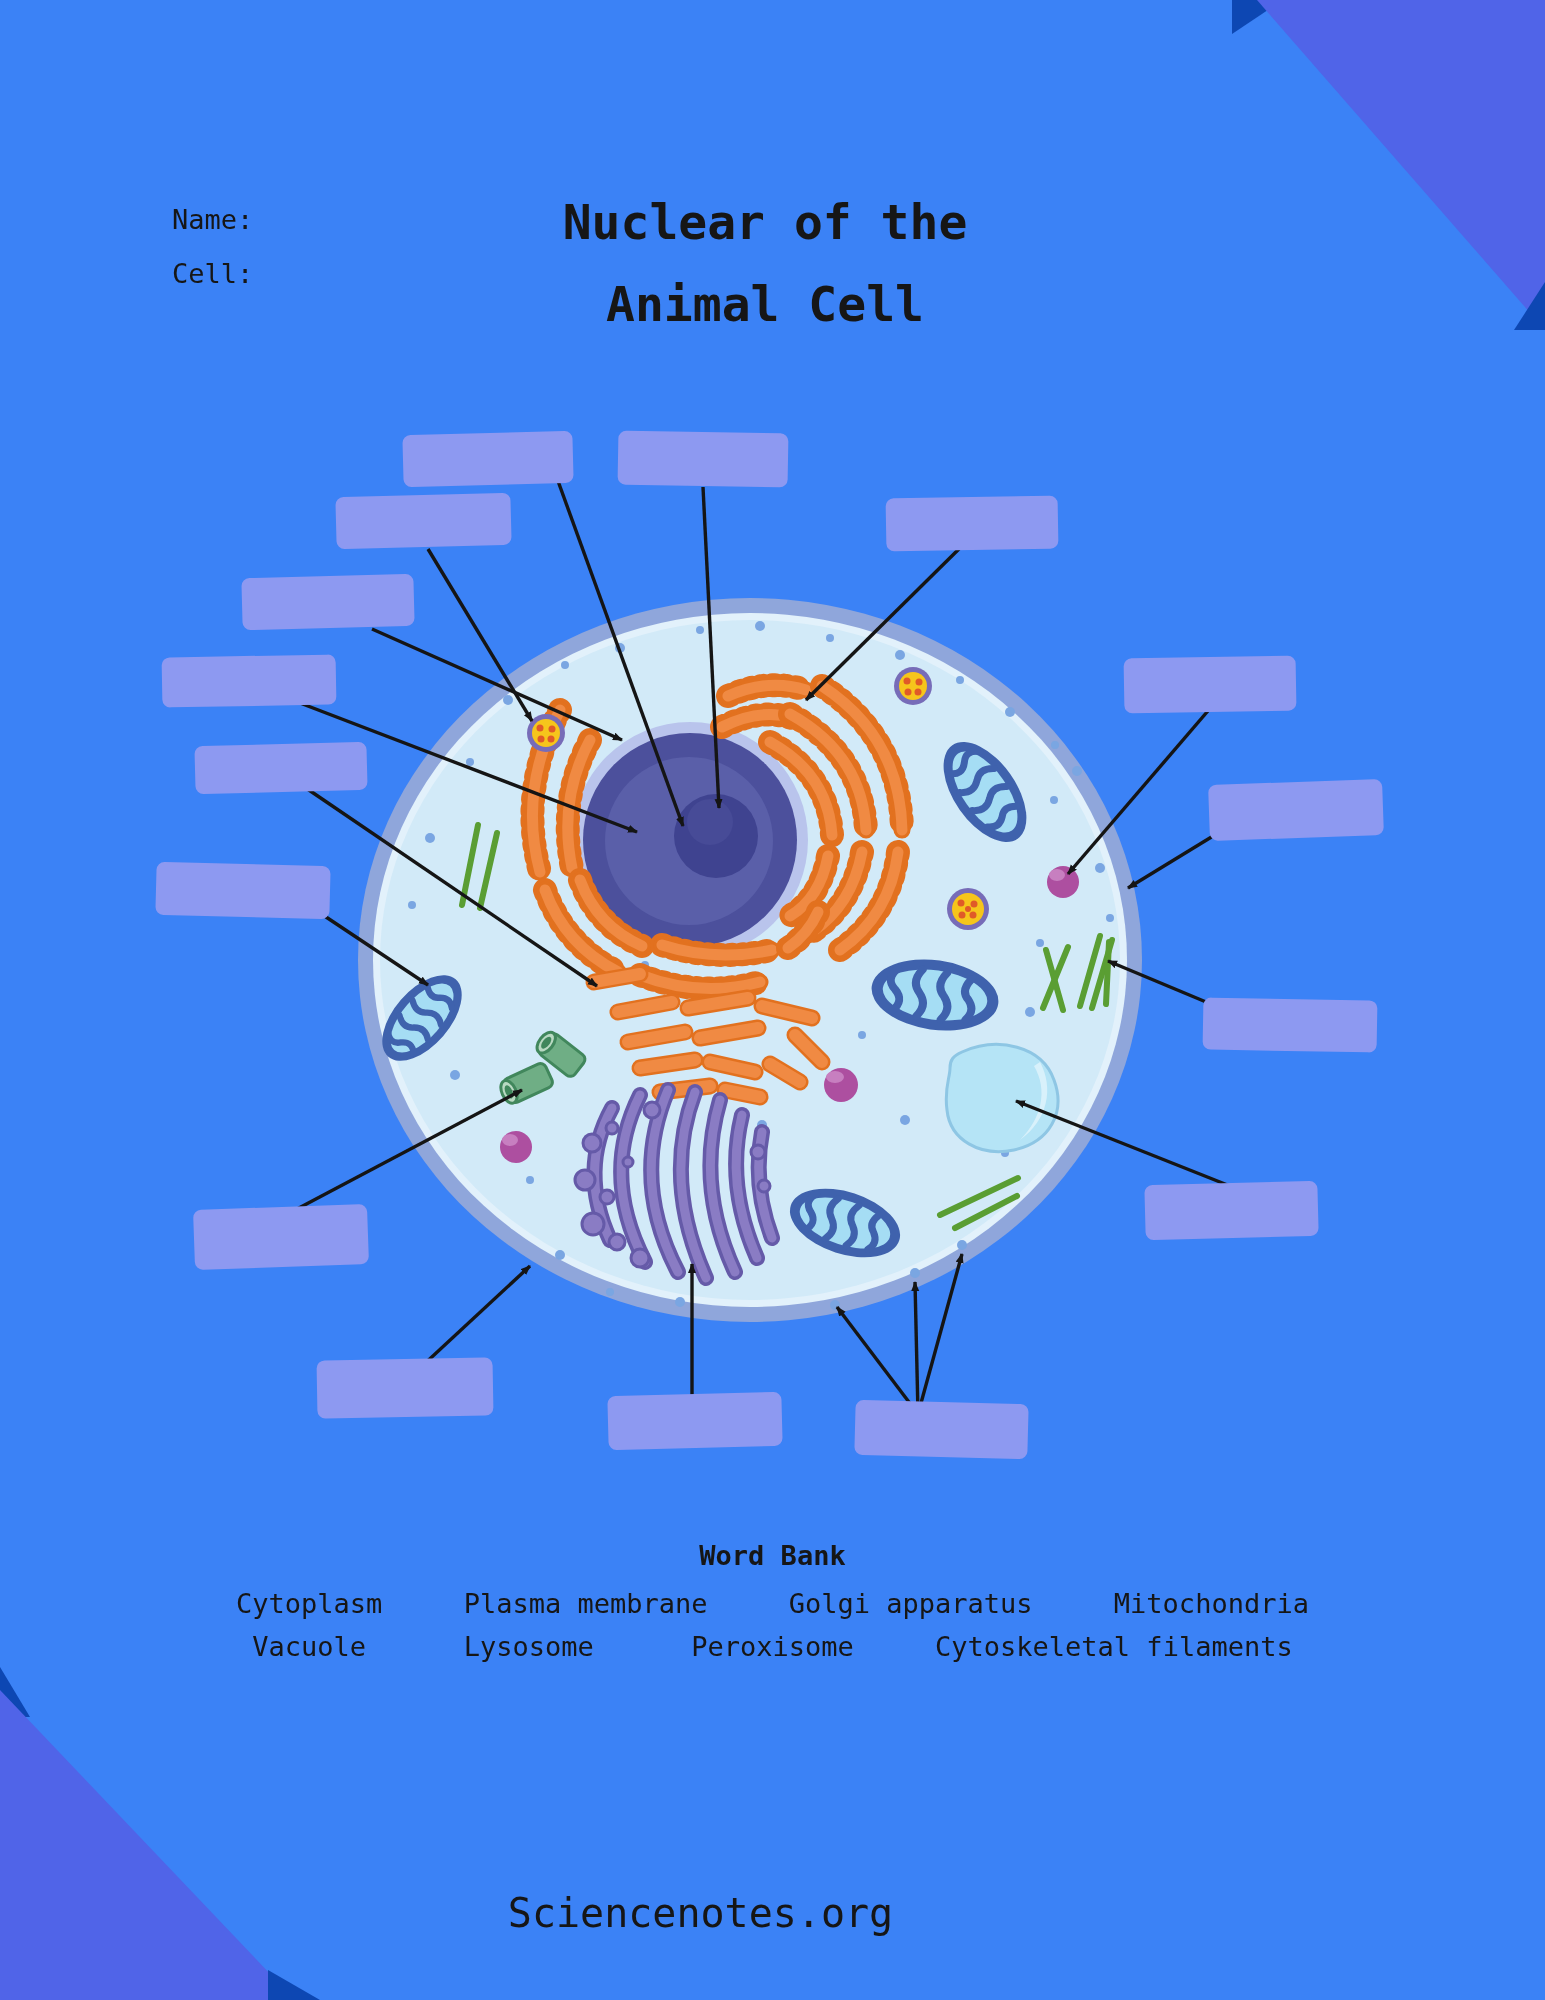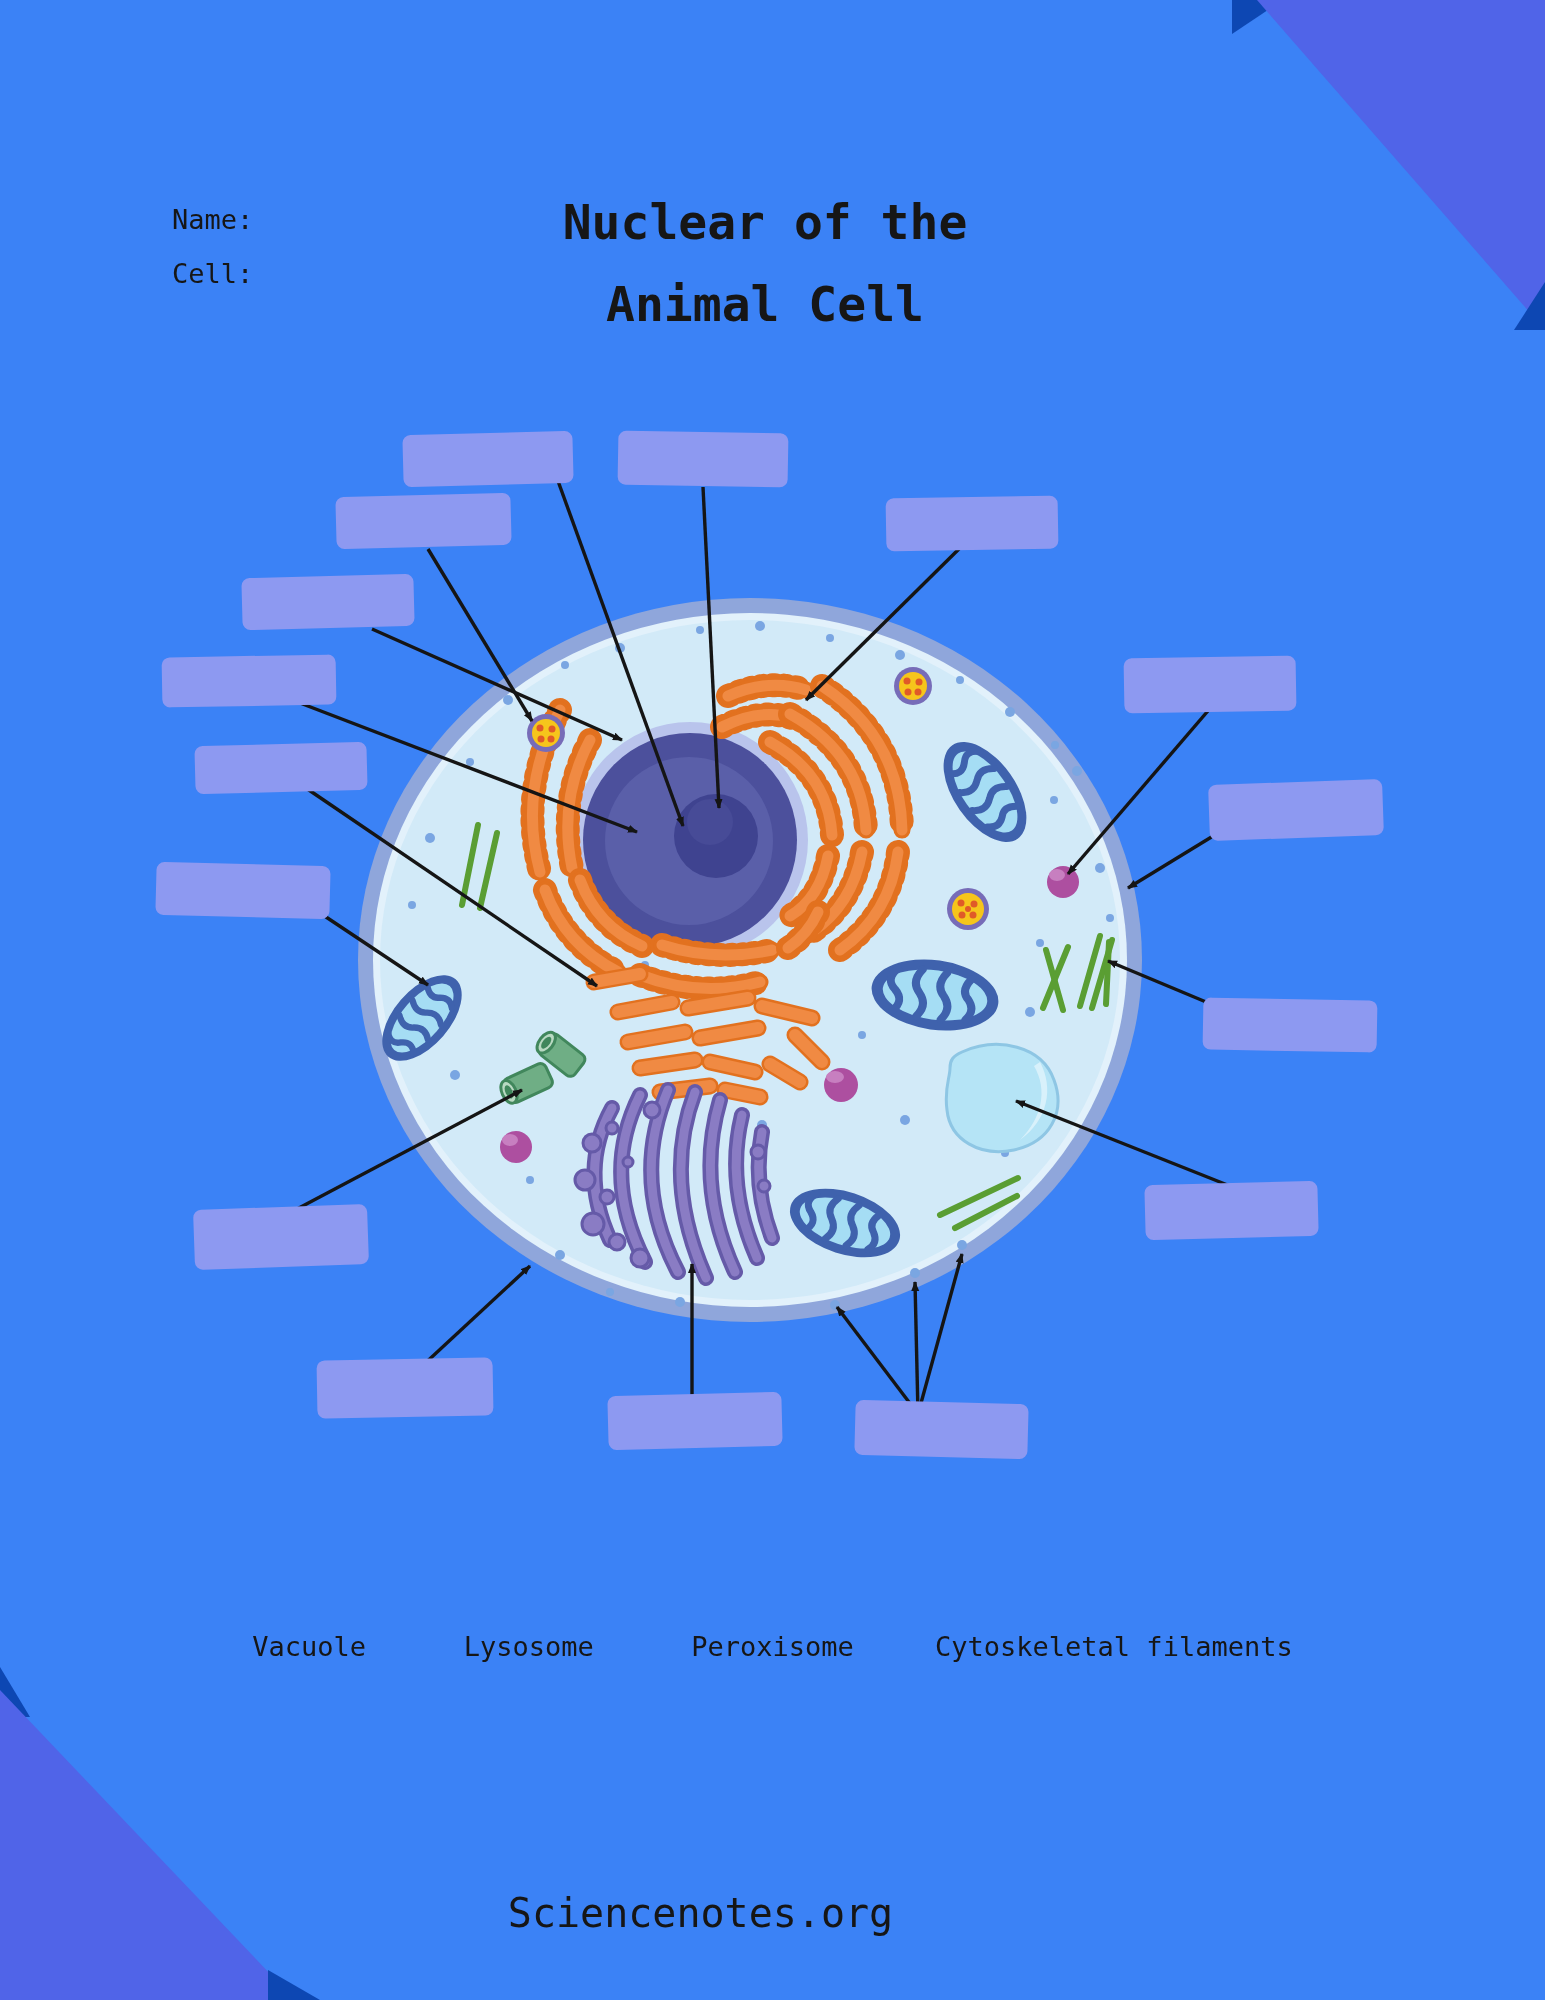--- a/index.html
+++ b/index.html
@@ -360,16 +360,18 @@
       <rect class="label-box" x="855" y="1402" width="173" height="55" rx="8" transform="rotate(1.5 941 1429)"></rect>
     </g>
   </svg>
 
   <div class="abs meta-label" style="left:172px;top:204px;">Name:</div>
   <div class="abs meta-label" style="left:172px;top:258px;">Cell:</div>
 
   <div class="abs title" style="top:198px;">Nuclear of the</div>
   <div class="abs title" style="top:280px;">Animal Cell</div>
 
+  <div class="abs wb-title" style="top:1540px;">Word Bank</div>
+  <div class="abs wb-row" style="top:1582px;">Cytoplasm     Plasma membrane     Golgi apparatus     Mitochondria</div>
   <div class="abs wb-row" style="top:1625px;">Vacuole      Lysosome      Peroxisome     Cytoskeletal filaments</div>
 
   <div class="abs footer" style="top:1890px;">Sciencenotes.org</div>
 </div>
 
 </body></html>

